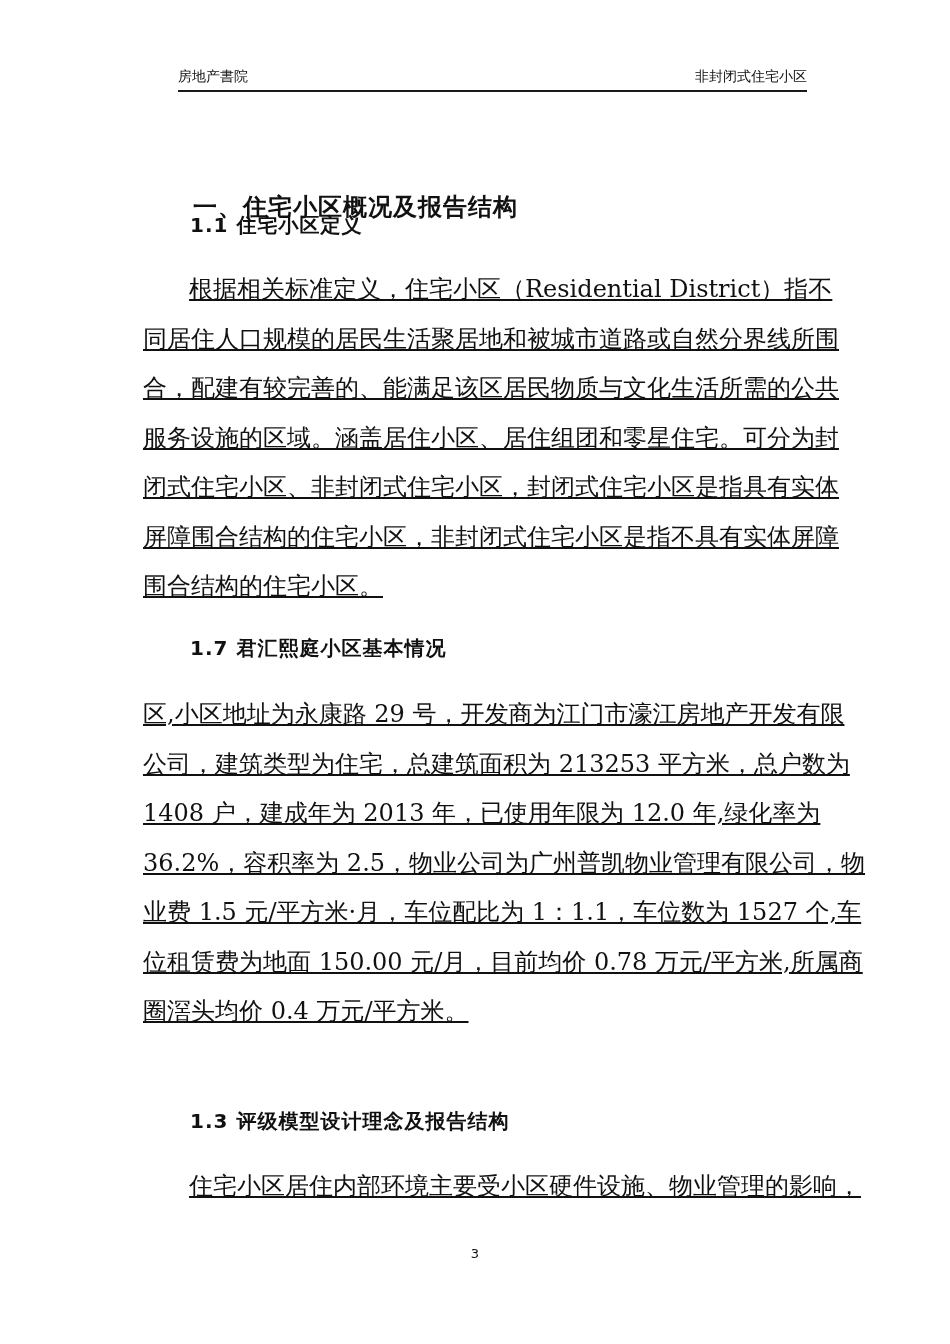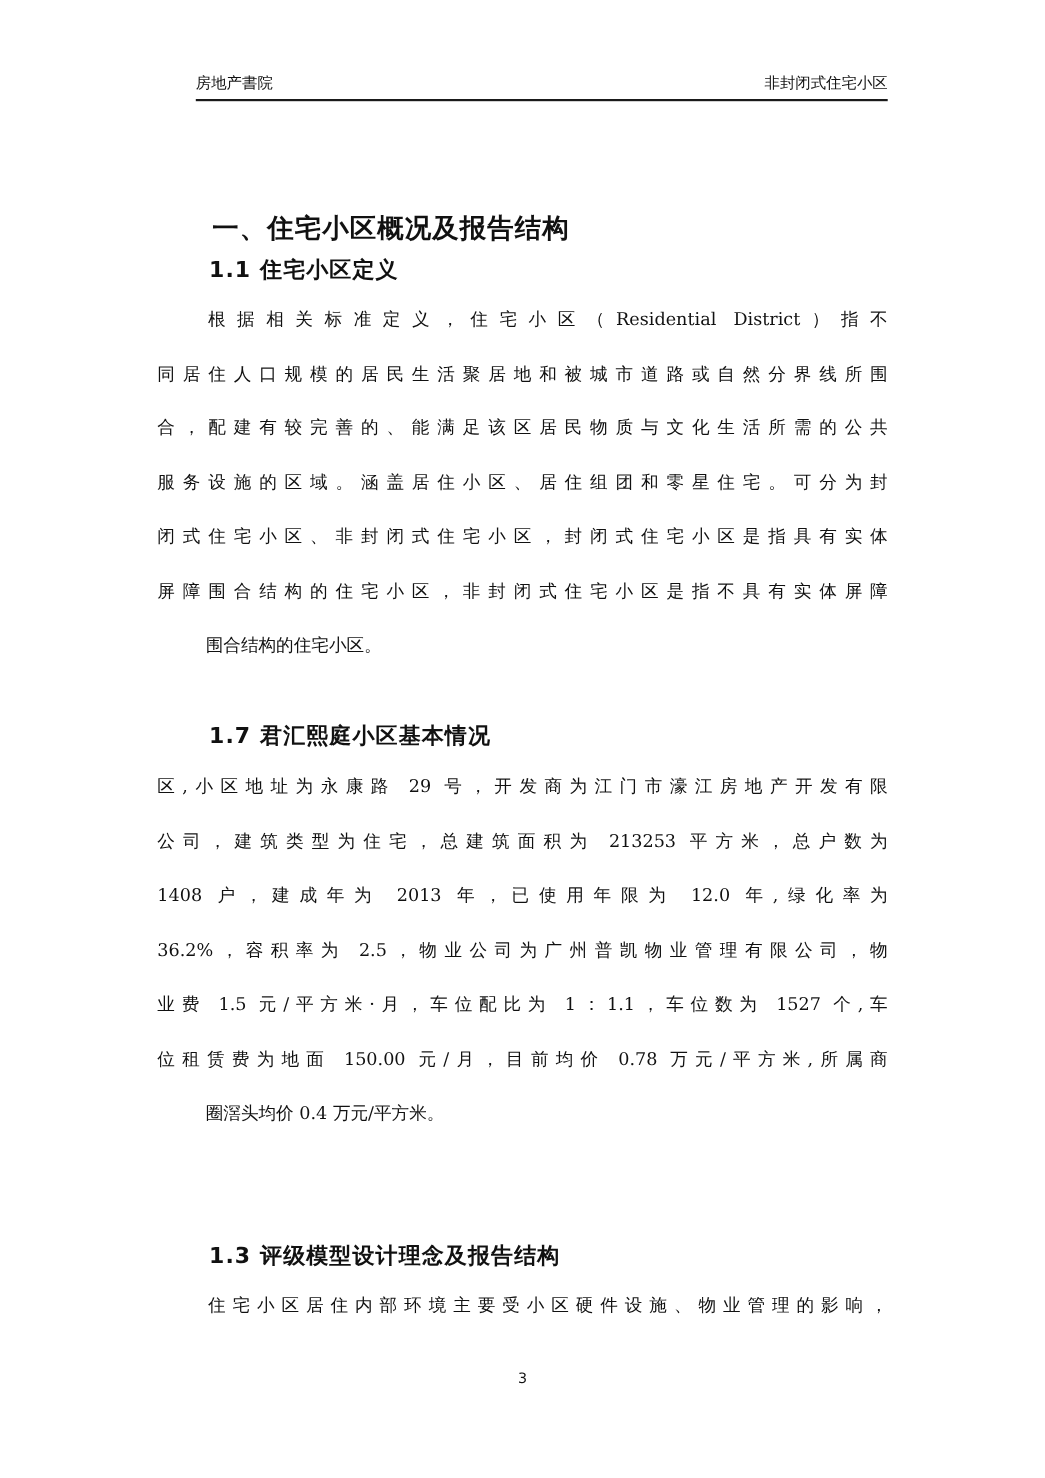--- a/index.html
+++ b/index.html
@@ -48,38 +48,38 @@
       margin-top: 45px;
     }
     .h2 {
       position: absolute;
       left: 47px;
       font-size: 20px;
       font-weight: bold;
       font-family: "DejaVu Sans", "Liberation Sans", sans-serif;
       white-space: nowrap;
       letter-spacing: 1px;
-      margin-top: 20px;
     }
     .para {
       position: absolute;
       left: 0;
       width: 664px;
-      font-size: 16px;
+      font-size: 24px;
       line-height: 49.5px;
+      text-decoration: underline;
     }
     .para .line {
       display: block;
       white-space: nowrap;
       text-align: justify;
       text-align-last: justify;
       height: 49.5px;
     }
     .para .line.indent { padding-left: 46px; }
-    .para .line.last { text-align-last: left; margin-left: 44px; }
+    .para .line.last { text-align-last: left; }
     .page-number {
       position: absolute;
       left: 0;
       width: 950px;
       top: 1246px;
       text-align: center;
       font-family: "DejaVu Sans", "Liberation Sans", sans-serif;
       font-size: 13px;
     }
   </style>

